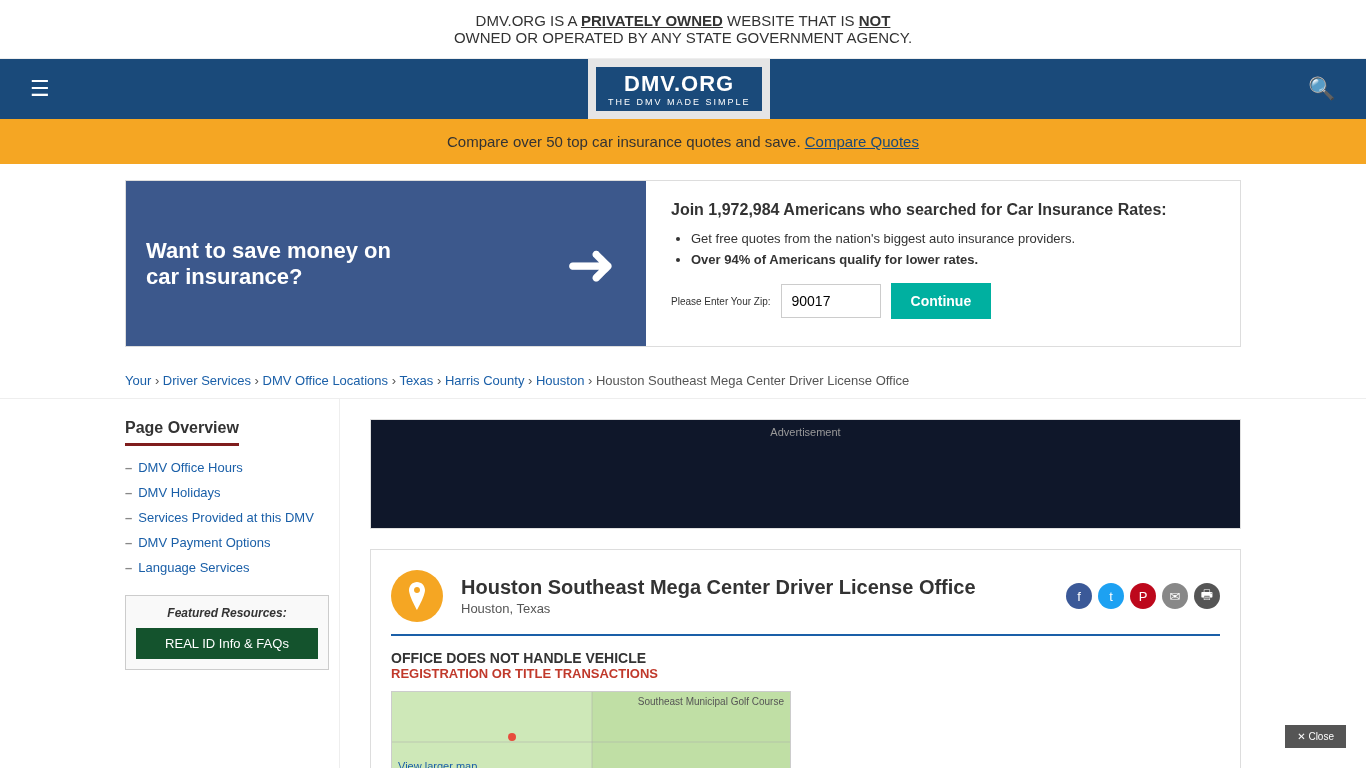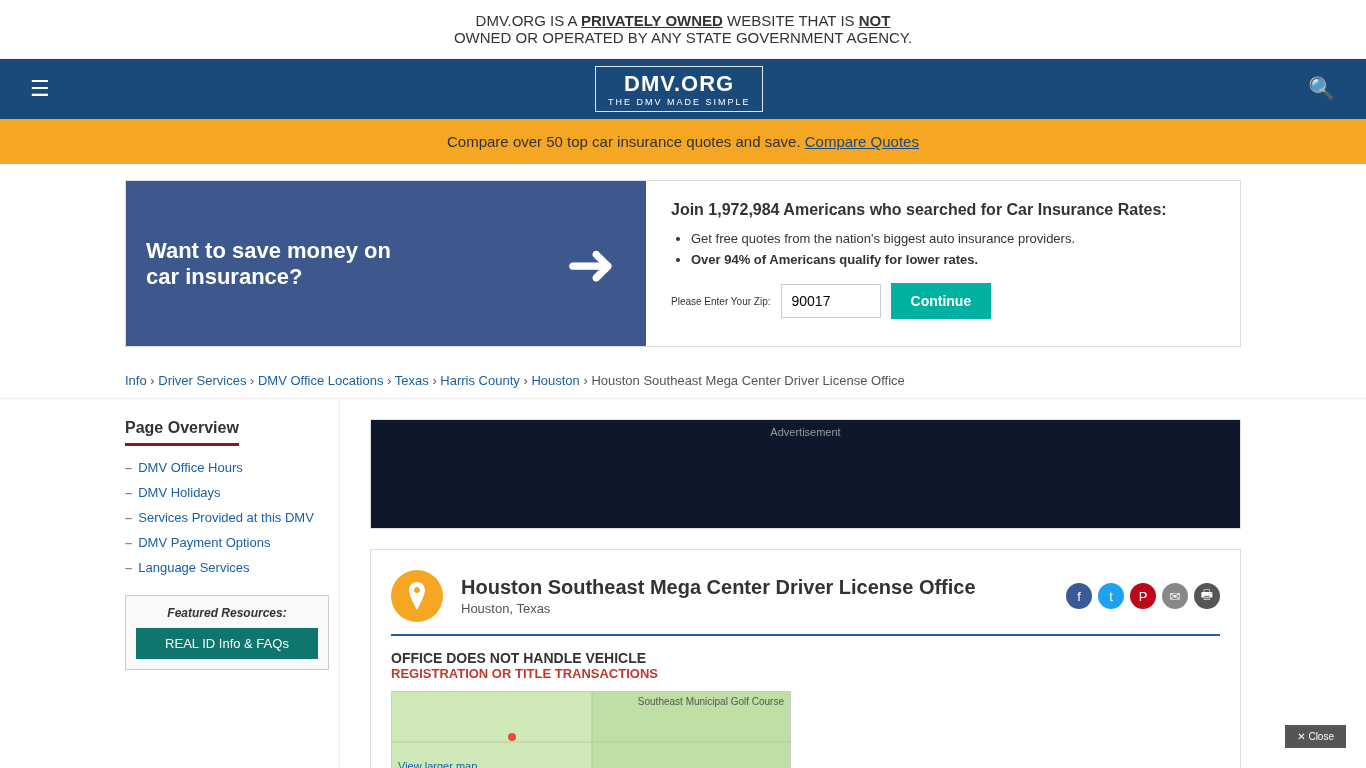--- a/index.html
+++ b/index.html
@@ -25,21 +25,21 @@
       align-items: center;
       justify-content: space-between;
       padding: 0 30px;
     }
     .header-menu-icon {
       color: #fff;
       font-size: 22px;
       cursor: pointer;
     }
     .header-logo {
-      border: 1px solid #e5e5e5;
+      border: 8px solid #e5e5e5;
       padding: 4px 12px;
       color: #fff;
       text-align: center;
     }
     .header-logo .logo-main {
       font-size: 22px;
       font-weight: bold;
       letter-spacing: 1px;
     }
     .header-logo .logo-sub {
@@ -193,21 +193,21 @@
       background: #f9f9f9;
     }
     .featured-box .featured-title {
       font-style: italic;
       font-weight: bold;
       font-size: 12px;
       margin-bottom: 8px;
     }
     .featured-link {
       display: block;
-      background: #0f766e;
+      background: #14532d;
       color: #fff;
       text-align: center;
       padding: 8px;
       font-size: 13px;
       text-decoration: none;
       cursor: pointer;
     }
 
     
     .content-area {
@@ -394,21 +394,21 @@
     </ul>
     <div class="zip-row">
       <span class="zip-label">Please Enter Your Zip:</span>
       <input class="zip-input" type="text" value="90017" style="">
       <button class="continue-btn">Continue</button>
     </div>
   </div>
 </div>
 
 <div class="breadcrumb">
-  <a href="#">Info</a>
+  <a href="#">Your</a>
   <span> › </span>
   <a href="#">Driver Services</a>
   <span> › </span>
   <a href="#">DMV Office Locations</a>
   <span> › </span>
   <a href="#">Texas</a>
   <span> › </span>
   <a href="#">Harris County</a>
   <span> › </span>
   <a href="#">Houston</a>

